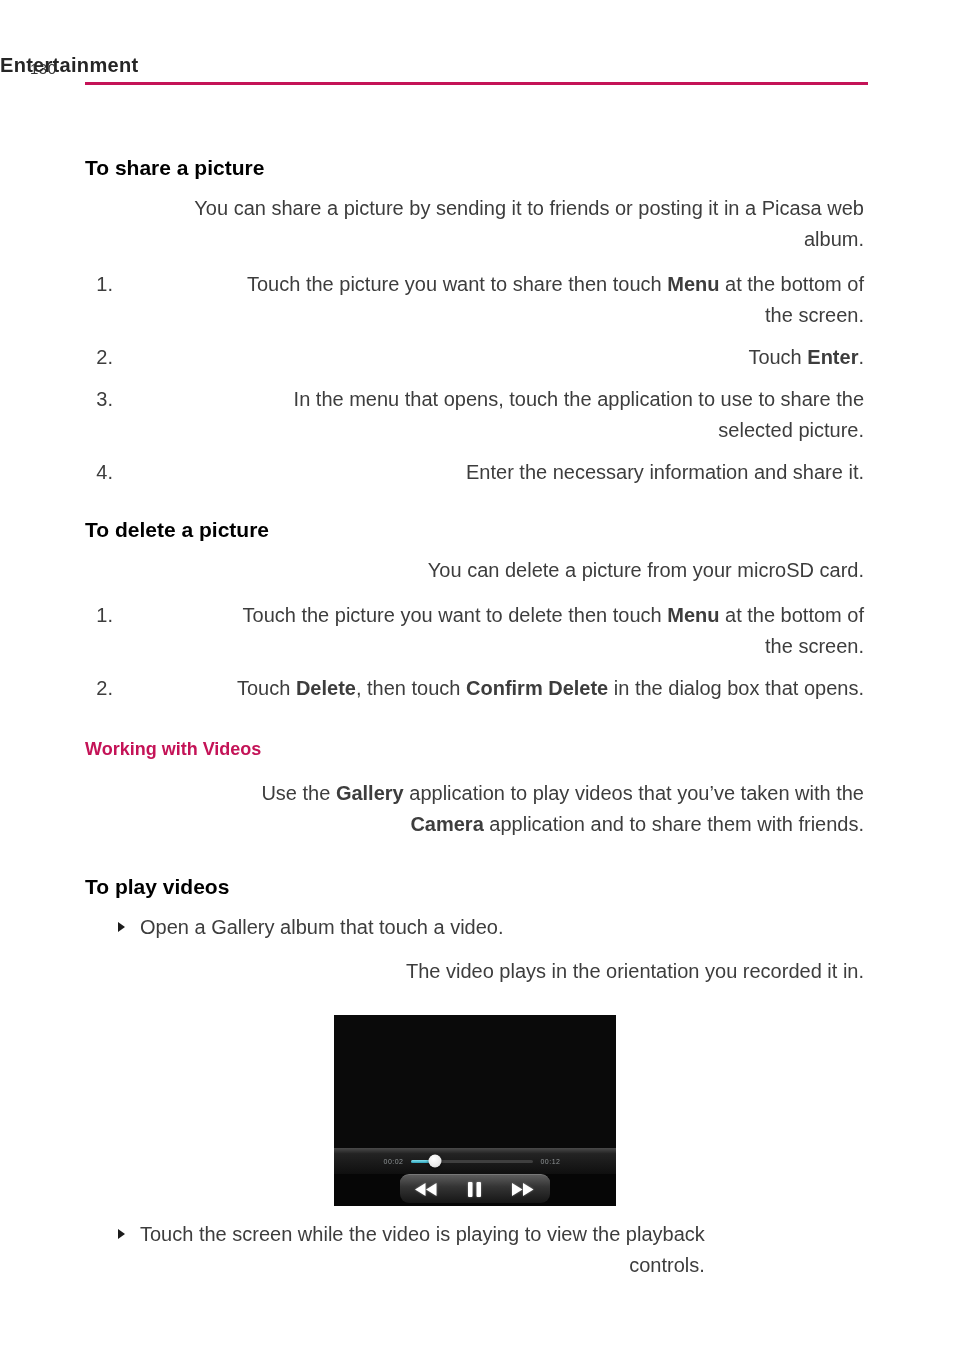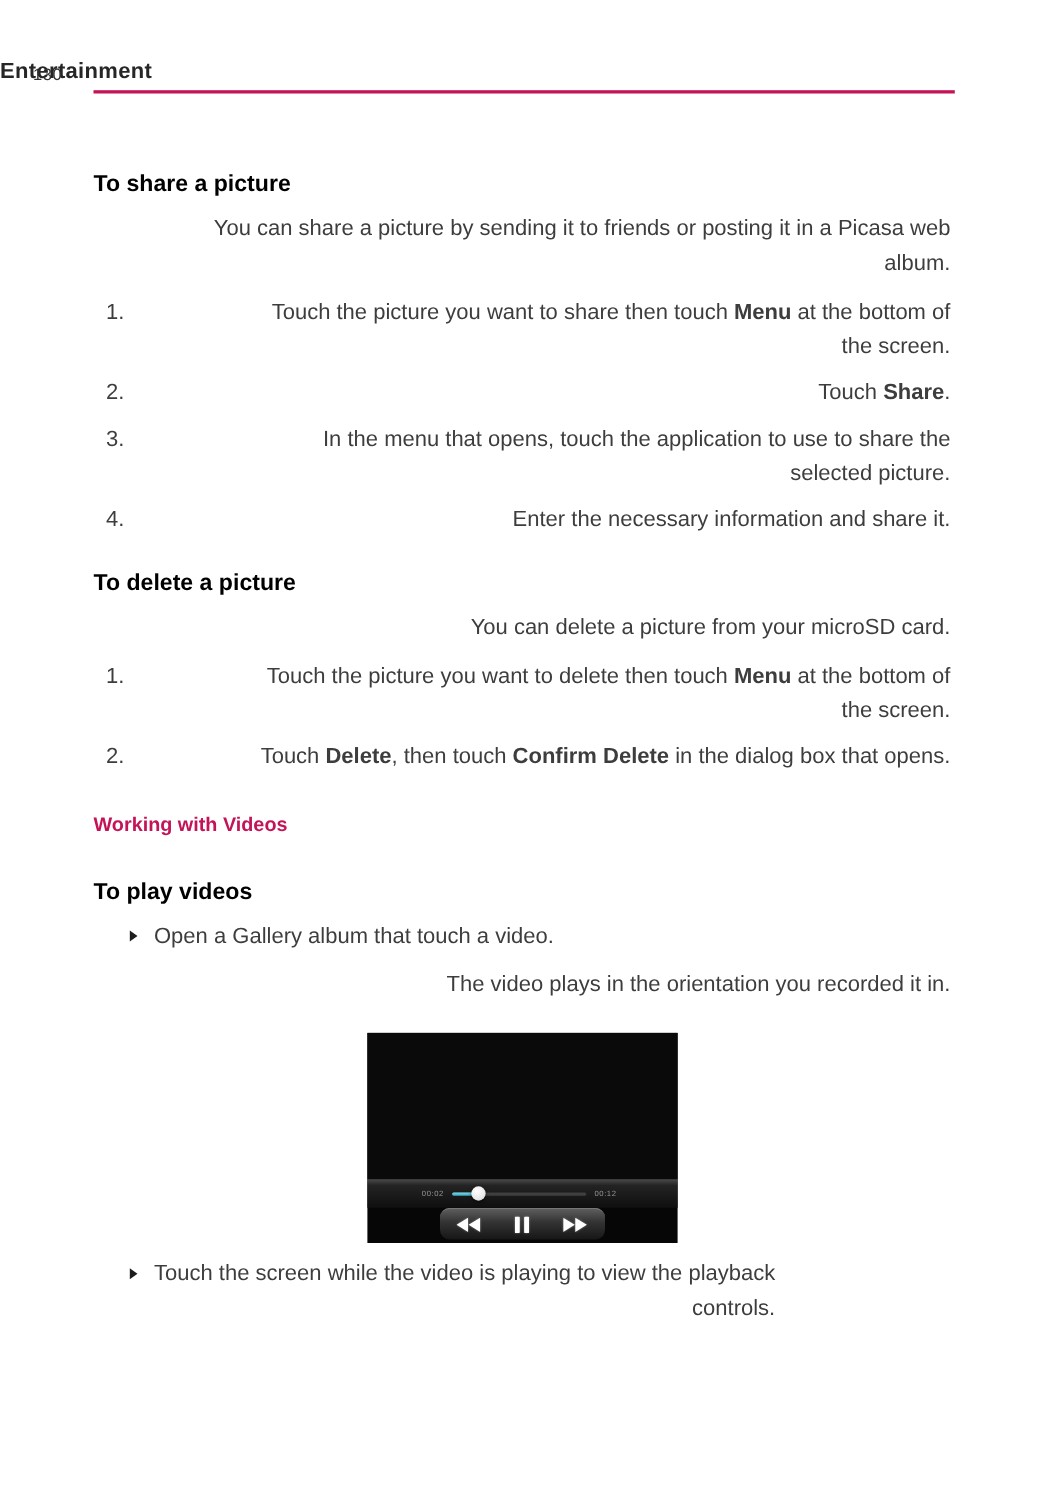--- a/index.html
+++ b/index.html
@@ -117,21 +117,21 @@
   <p class="para mt-para">You can share a picture by sending it to friends or posting it in a Picasa web
 album.</p>
 
   <div class="step mt-step1">
     <span class="step-num">1.</span>
     <span class="step-text"><span>Touch the picture you want to share then touch </span><span class="b">Menu</span><span> at the bottom of
 the screen.</span></span>
   </div>
   <div class="step mt-step">
     <span class="step-num">2.</span>
-    <span class="step-text"><span>Touch </span><span class="b">Share</span><span>.</span></span>
+    <span class="step-text"><span>Touch </span><span class="b">Enter</span><span>.</span></span>
   </div>
   <div class="step mt-step">
     <span class="step-num">3.</span>
     <span class="step-text"><span>In the menu that opens, touch the application to use to share the
 selected picture.</span></span>
   </div>
   <div class="step mt-step">
     <span class="step-num">4.</span>
     <span class="step-text"><span>Enter the necessary information and share it.</span></span>
   </div>
@@ -143,20 +143,22 @@
     <span class="step-num">1.</span>
     <span class="step-text"><span>Touch the picture you want to delete then touch </span><span class="b">Menu</span><span> at the bottom of
 the screen.</span></span>
   </div>
   <div class="step mt-step">
     <span class="step-num">2.</span>
     <span class="step-text"><span>Touch </span><span class="b">Delete</span><span>, then touch </span><span class="b">Confirm Delete</span><span> in the dialog box that opens.</span></span>
   </div>
 
   <h2 id="videos-heading" class="big-heading">Working with Videos</h2>
+  <p class="para mt-step1"><span>Use the </span><span class="b">Gallery</span><span> application to play videos that you’ve taken with the
+</span><span class="b">Camera</span><span> application and to share them with friends.</span></p>
 
   <h2 id="play-heading" class="sub-heading">To play videos</h2>
 
   <div class="bullet-item mt-bullet">
     <span class="bullet-marker"></span>
     <span class="bullet-text">Open a Gallery album that touch a video.</span>
   </div>
   <p class="indent-line mt-bullet">The video plays in the orientation you recorded it in.</p>
 
   <figure class="video-figure mt-fig">

